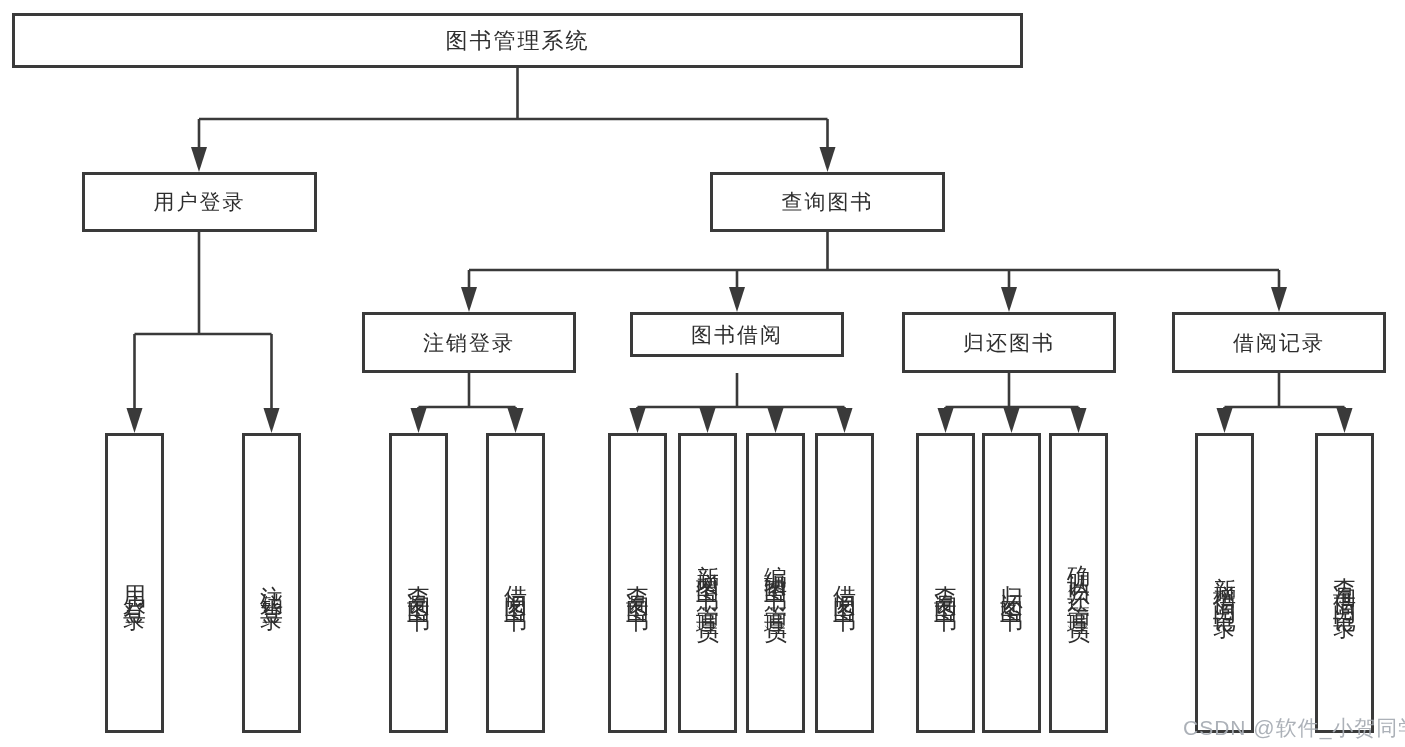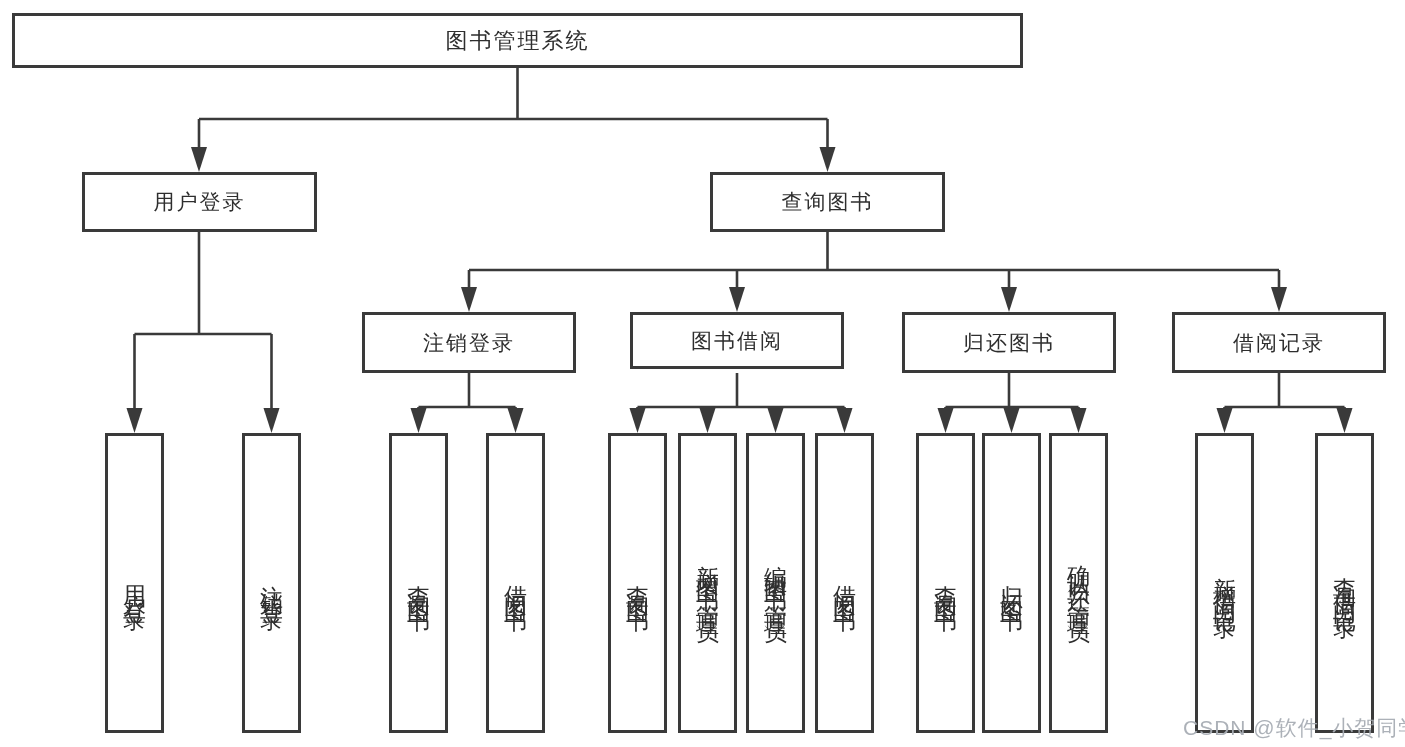--- a/index.html
+++ b/index.html
@@ -42,21 +42,21 @@
     letter-spacing:1px;
     color:rgba(168,173,180,0.95);
     white-space:nowrap;
     z-index:9;
   }
   
   .b-root{left:12px;top:13px;width:1011px;height:55px;}
   .b-userlogin{left:82px;top:172px;width:235px;height:60px;}
   .b-bookmgmt{left:710px;top:172px;width:235px;height:60px;}
   .b-newrec{left:362px;top:312px;width:214px;height:61px;}
-  .b-borrow{left:630px;top:312px;width:214px;height:57px;}
+  .b-borrow{left:630px;top:312px;width:214px;height:45px;}
   .b-current{left:902px;top:312px;width:214px;height:61px;}
   .b-records{left:1172px;top:312px;width:214px;height:61px;}
   .leaf{top:433px;width:59px;height:300px;}
   .l1{left:105px;}  .l2{left:242px;}
   .l3{left:389px;}  .l4{left:486px;}
   .l5{left:608px;}  .l6{left:678px;}
   .l7{left:746px;}  .l8{left:815px;}
   .l9{left:916px;}  .l10{left:982px;} .l11{left:1049px;}
   .l12{left:1195px;} .l13{left:1315px;}
 </style>

